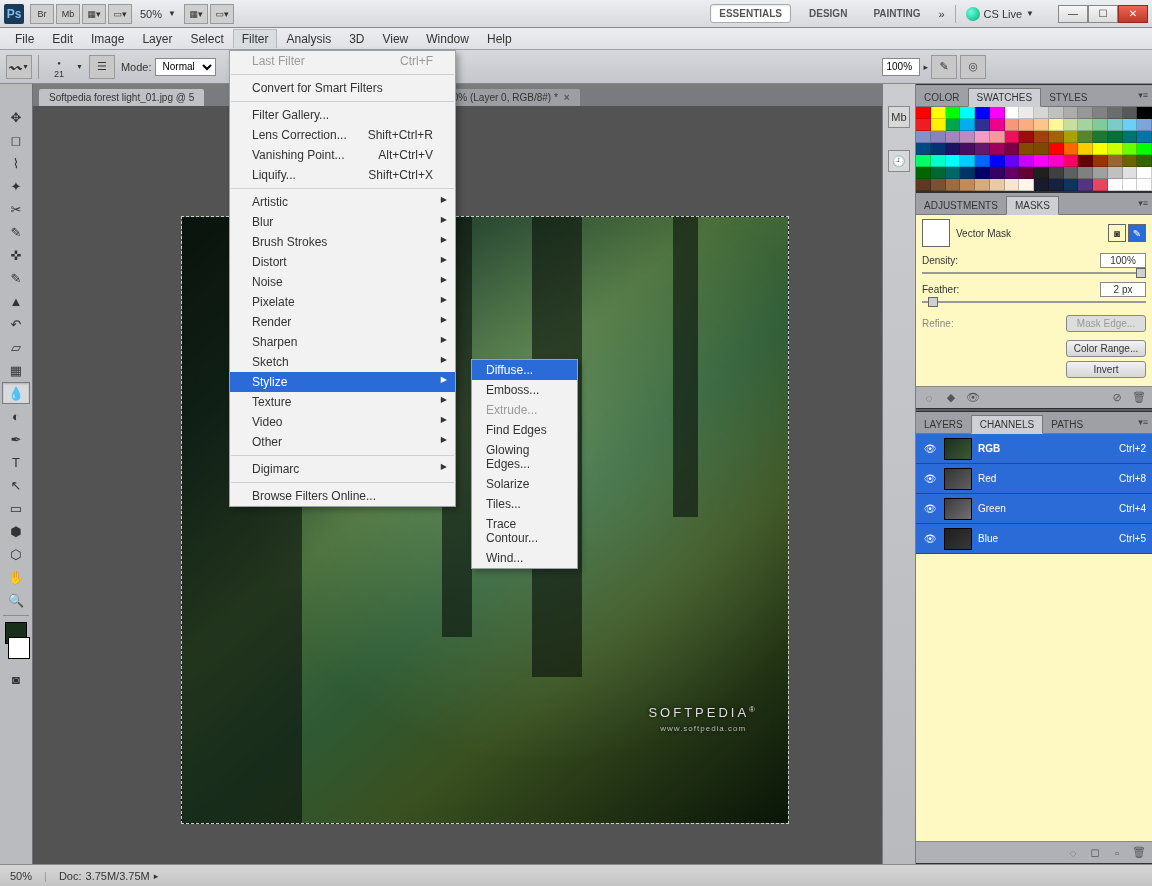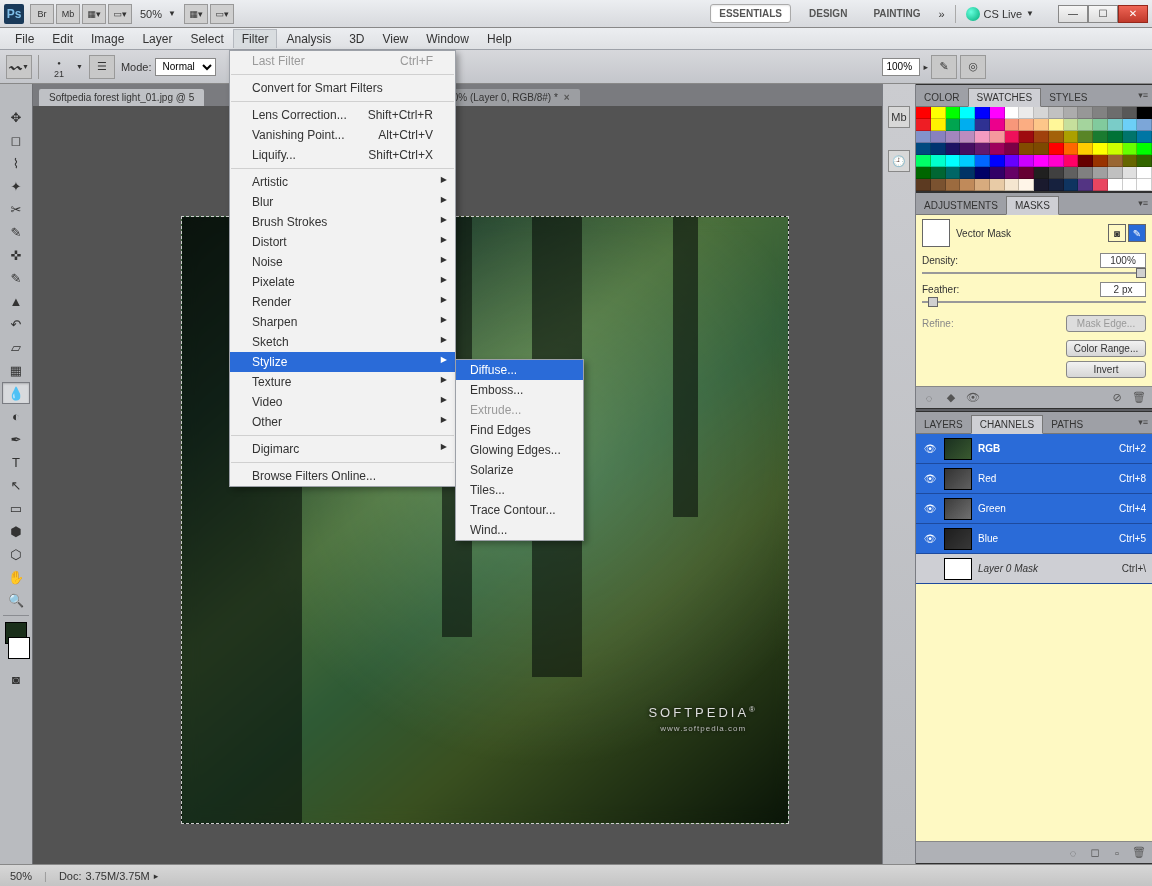--- a/index.html
+++ b/index.html
@@ -91,21 +91,21 @@
 .statusbar { position: absolute; left: 0; right: 0; bottom: 0; height: 22px; background: linear-gradient(to bottom, #d7d7d7, #c4c4c4); display: flex; align-items: center; padding: 0 10px; gap: 12px; font-size: 11px; border-top: 1px solid #888; }
 
 
 .dropdown { position: absolute; left: 229px; top: 50px; width: 227px; background: #f2f2f2; border: 1px solid #9da1a8; box-shadow: 3px 3px 6px rgba(0,0,0,0.3); z-index: 100; }
 .dd-item { display: flex; justify-content: space-between; padding: 3px 22px 3px 22px; font-size: 12px; position: relative; }
 .dd-item.hl { background: #2a6bd8; color: #fff; }
 .dd-item.dis { color: #9a9a9a; }
 .dd-sep { height: 1px; background: #d0d0d0; margin: 3px 1px; }
 .dd-item .arrow { position: absolute; right: 8px; font-size: 8px; }
 
-.submenu { position: absolute; left: 455px; top: 359px; width: 129px; background: #f2f2f2; border: 1px solid #9da1a8; box-shadow: 3px 3px 6px rgba(0,0,0,0.3); z-index: 101; }
+.submenu { position: absolute; left: 471px; top: 359px; width: 107px; background: #f2f2f2; border: 1px solid #9da1a8; box-shadow: 3px 3px 6px rgba(0,0,0,0.3); z-index: 101; }
 .submenu .dd-item { padding: 3px 14px; }
 
 .squig { font-size: 13px; }
 </style>
 </head>
 <body>
 
 <div class="titlebar">
   <div class="ps-logo">Ps</div>
   <div class="tb-btn">Br</div>
@@ -433,26 +433,20 @@
           <div class="thumb" style="filter:grayscale(1) brightness(1.4)"></div>
           <span>Green</span>
           <span class="sc">Ctrl+4</span>
         </div>
         <div class="ch-row">
           <span class="eye">👁</span>
           <div class="thumb" style="filter:grayscale(1) brightness(0.7)"></div>
           <span>Blue</span>
           <span class="sc">Ctrl+5</span>
         </div>
-        <div class="ch-row off">
-          <span class="eye" style="visibility:hidden">👁</span>
-          <div class="thumb mask"></div>
-          <span style="font-style:italic">Layer 0 Mask</span>
-          <span class="sc">Ctrl+\</span>
-        </div>
       </div>
       <div class="panel-footer">
         <div class="fi">◌</div>
         <div class="fi">◻</div>
         <div class="fi">▫</div>
         <div class="fi">🗑</div>
       </div>
     </div>
 
   </div>
@@ -469,20 +463,21 @@
 </div>
 
 <div class="dropdown">
   <div class="dd-item dis">
       <span>Last Filter</span>
       <span>Ctrl+F</span>
     </div>
   <div class="dd-sep"></div>
   <div class="dd-item">Convert for Smart Filters</div>
   <div class="dd-sep"></div>
+  <div class="dd-item">Filter Gallery...</div>
   <div class="dd-item">
       <span>Lens Correction...</span>
       <span>Shift+Ctrl+R</span>
     </div>
   <div class="dd-item">
       <span>Vanishing Point...</span>
       <span>Alt+Ctrl+V</span>
     </div>
   <div class="dd-item">
       <span>Liquify...</span>

